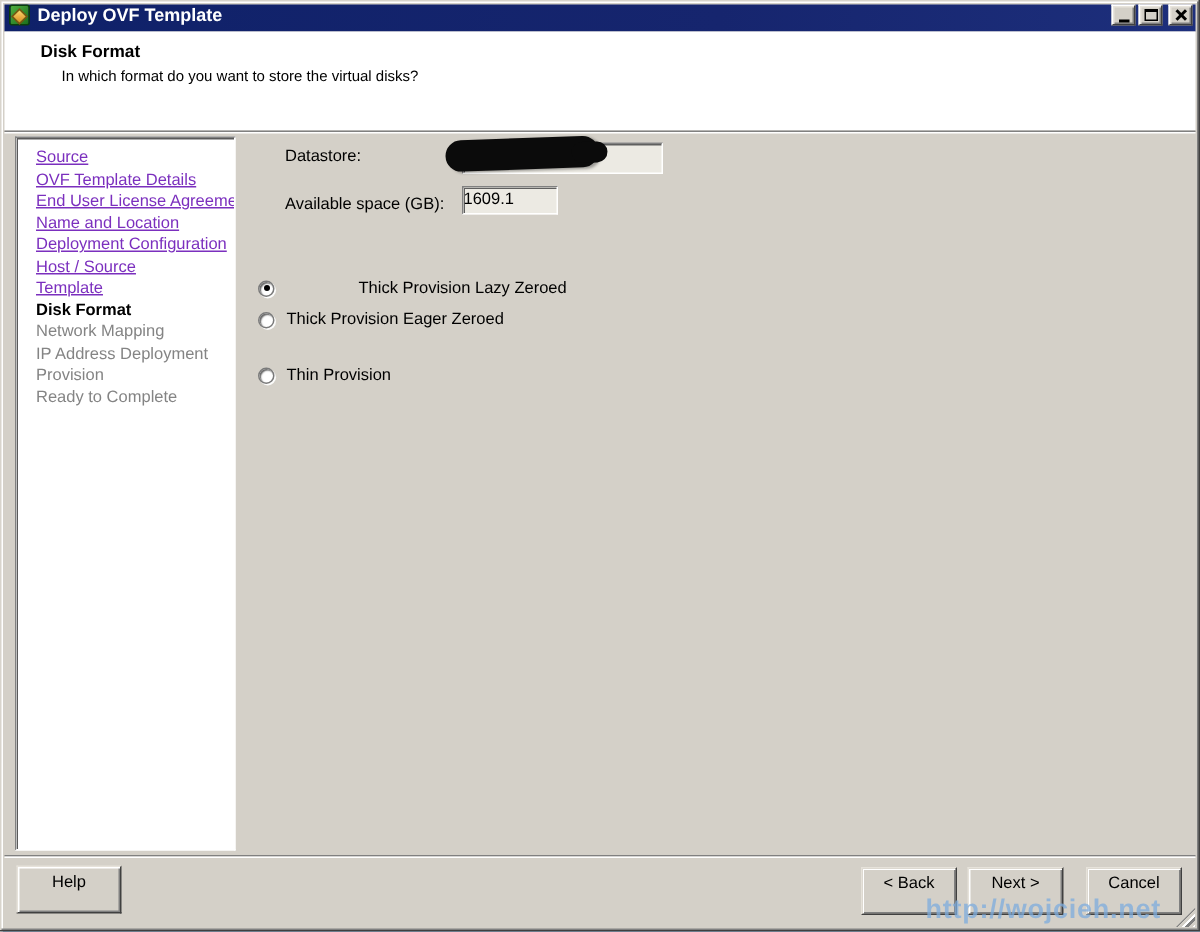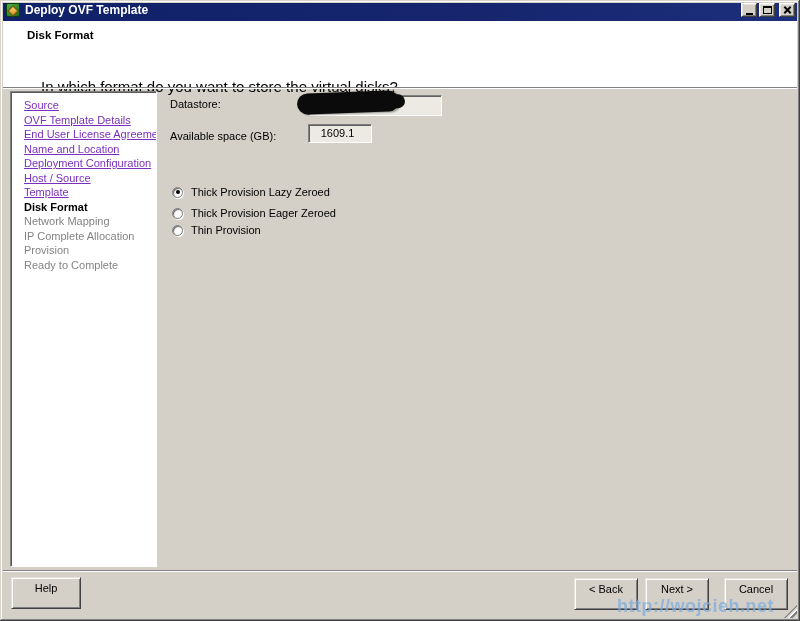--- a/index.html
+++ b/index.html
@@ -44,21 +44,21 @@
     width:9px; height:2px; background:#000; }
   .g-x::before { transform: rotate(45deg); }
   .g-x::after  { transform: rotate(-45deg); }
 
   
   .header {
     position: absolute; left:3px; right:3px; top:21px; height:66px;
     background:#ffffff;
   }
   .header-title { position:absolute; left:24px; top:8px; font-weight:bold; font-size:11.5px; }
-  .header-subtitle { position:absolute; left:38px; top:25px; font-size:15px;margin-top:32px; }
+  .header-subtitle { position:absolute; left:38px; top:25px; font-size:10px; }
 
   .etched { position:absolute; left:3px; right:3px; height:2px;
     border-top:1px solid #808080; border-bottom:1px solid #ffffff; }
   .etched.top-div { top:87px; }
   .etched.bottom-div { top:570px; }
 
   
   .sidebar {
     position:absolute; left:10px; top:91px; width:147px; bottom:54px;
     background:#ffffff;
@@ -66,39 +66,39 @@
     box-shadow: inset 1px 1px 0 #5a5a5a;
     padding: 6px 4px 0 13px;
     overflow:hidden;
   }
   .nav-item { line-height:14.5px; white-space:nowrap; }
   .nav-item.link { color:#7b2fbe; text-decoration:underline; cursor:pointer; }
   .nav-item.current { font-weight:bold; color:#000; }
   .nav-item.disabled { color:#848484; }
 
   
-  .lbl { position:absolute; font-size:11px; }
+  .lbl { position:absolute; font-size:11px;margin-left:20px; }
   .lbl-datastore { left:170px; top:98px; }
   .lbl-space { left:170px; top:130px; }
 
   .field { background:#eceae3; border:1px solid; border-color:#808080 #ffffff #ffffff #808080;
     box-shadow: inset 1px 1px 0 #5f5f5f; position:absolute; }
   .field-datastore { left:308px; top:95px; width:134px; height:21px; }
   .redaction { position:absolute; left:-12px; top:-4px; width:102px; height:21px;
     background:#0b0b0b; border-radius:11px; transform:rotate(-2deg);
     box-shadow: 2px 1px 2px rgba(0,0,0,.35); }
   .redaction::after { content:""; position:absolute; right:-6px; top:4px; width:24px; height:14px;
     background:#0b0b0b; border-radius:8px; }
   .field-space { left:308px; top:124px; width:64px; height:19px;
-    text-align:center; line-height:17px; padding-right:5px; font-size:11px; }
+    text-align:left; line-height:17px; padding-right:5px; font-size:11px; }
 
   .radio-row { position:absolute; left:172px; display:flex; align-items:center; cursor:default; }
-  .radio-row.r0 { top:186px; }
+  .radio-row.r0 { top:186px;gap:48px; }
   .radio-row.r1 { top:207px; }
-  .radio-row.r2 { top:224px;align-items:center; }
+  .radio-row.r2 { top:244px;align-items:center; }
   .radio {
     width:11px; height:11px; border-radius:50%; background:#fff;
     border:1px solid #7a7a7a;
     box-shadow: inset 1px 1px 1px rgba(64,64,64,.8), 1px 1px 0 rgba(255,255,255,.9);
     margin-right:8px; position:relative; flex:0 0 auto;
   }
   .radio.selected::after { content:""; position:absolute; left:50%; top:50%;
     width:4px; height:4px; margin:-2px 0 0 -2px; border-radius:50%; background:#000; }
   .radio-label { font-size:11px; white-space:nowrap; }
 
@@ -159,21 +159,21 @@
   <div class="sidebar">
     <div class="nav-item link">Source</div>
     <div class="nav-item link">OVF Template Details</div>
     <div class="nav-item link">End User License Agreement</div>
     <div class="nav-item link">Name and Location</div>
     <div class="nav-item link">Deployment Configuration</div>
     <div class="nav-item link">Host / Source</div>
     <div class="nav-item link">Template</div>
     <div class="nav-item current">Disk Format</div>
     <div class="nav-item disabled">Network Mapping</div>
-    <div class="nav-item disabled">IP Complete Allocation</div>
+    <div class="nav-item disabled">IP Address Deployment</div>
     <div class="nav-item disabled">Provision</div>
     <div class="nav-item disabled">Ready to Complete</div>
   </div>
 
   <div class="lbl lbl-datastore">Datastore:</div>
   <div class="field field-datastore">
     <div class="redaction"></div>
   </div>
 
   <div class="lbl lbl-space">Available space (GB):</div>

